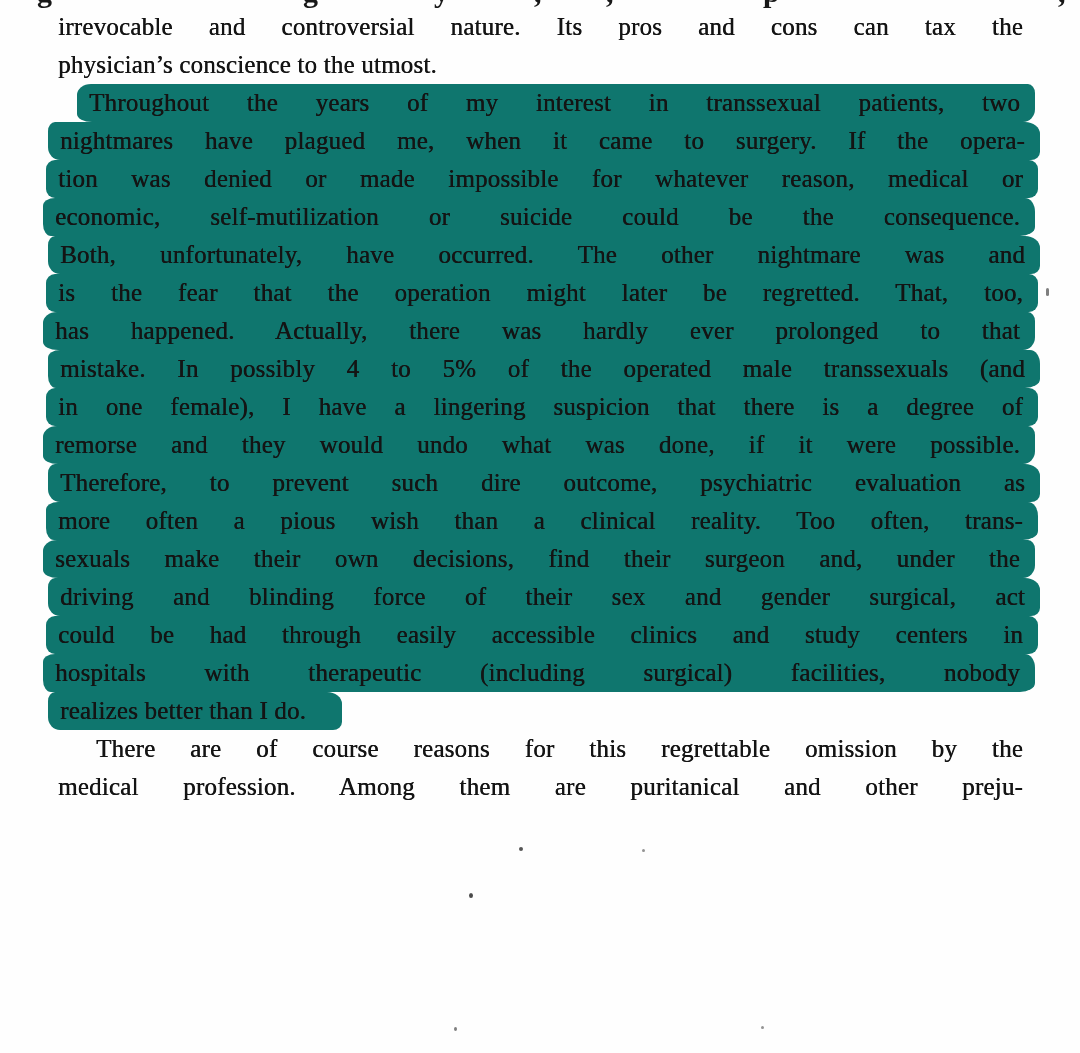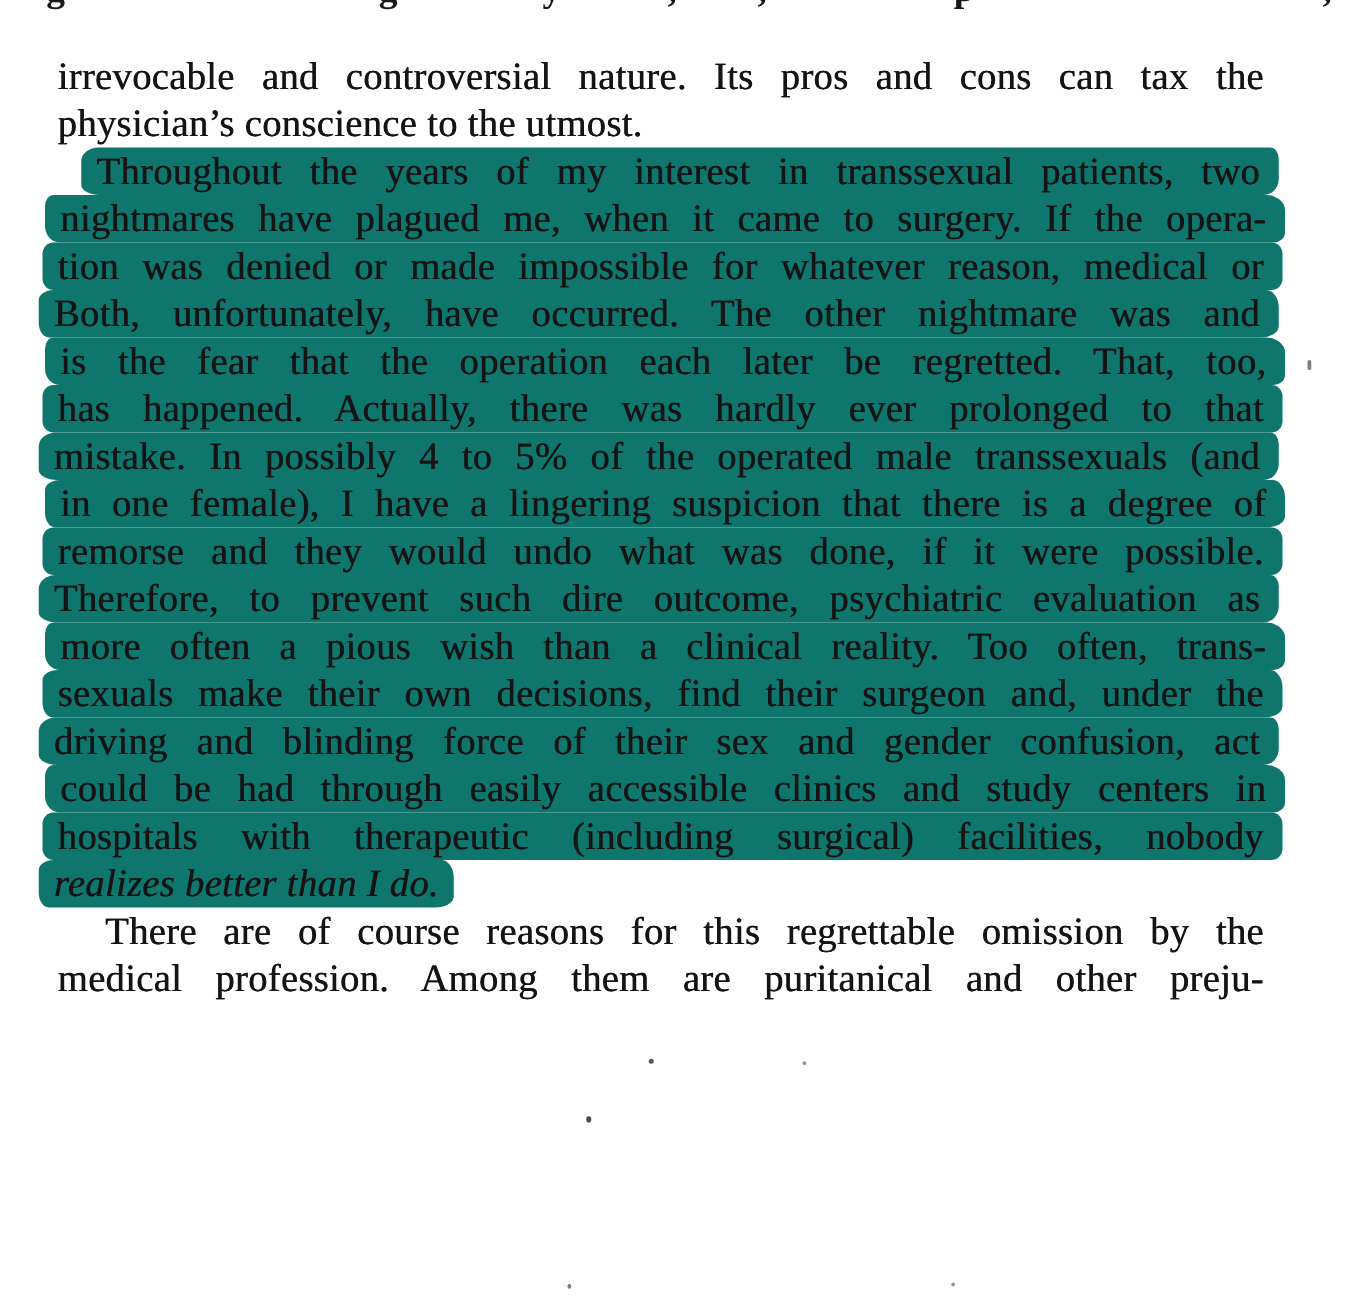--- a/index.html
+++ b/index.html
@@ -17,43 +17,41 @@
     overflow:hidden;
   }
   .cutline span {
     position:absolute; top:-25px;
     font-size:30px; font-weight:600; color:#181818;
   }
   .f0{left:37px}.f1{left:303px}.f2{left:434px}.f3{left:534px}
   .f4{left:606px}.f5{left:763px}.f6{left:1036px}.f7{left:1058px}
 
   .text {
-    position:absolute; left:34px; top:8px; width:992px;
-    font-size:31px; line-height:38px;
+    position:absolute; left:46px; top:8px; width:992px;
+    font-size:25px; line-height:38px;
     letter-spacing:0.2px;
     text-shadow:0.4px 0 0 currentColor; 
-    margin-top:34px;
   }
   .line { height:38px; padding:0 15px 0 12px; }
   .j { text-align:justify; text-align-last:justify; text-justify:inter-word; }
   .indent { text-indent:38px; }
 
   .hl { background:#0f766e; border-radius:9px; }
   .hl:nth-child(3n)   { transform:translateX(-3px); border-radius:14px 7px 12px 15px / 11px 9px 13px 8px; }
   .hl:nth-child(3n+1) { transform:translateX(2px);  border-radius:7px 15px 9px 12px / 9px 12px 8px 13px; }
   .hl:nth-child(4n+2) { border-radius:12px 10px 15px 8px / 8px 14px 9px 12px; }
   .hl-first {
     margin-left:34px;
     border-top-left-radius:22px 18px;
   }
   .hl-last {
     width:-moz-fit-content; width:fit-content;
-    padding-right:12px;
+    padding-right:36px;
     border-radius:8px 18px 18px 10px / 8px 15px 15px 10px;
-    font-style:italic;
   }
 
   .speck { position:absolute; background:#2a2a2a; border-radius:50%; }
   .s1{left:519px; top:847px; width:4px; height:4px; opacity:.8}
   .s2{left:642px; top:849px; width:3px; height:3px; opacity:.5}
   .s3{left:469px; top:893px; width:4px; height:5px; opacity:.85}
   .s4{left:454px; top:1027px; width:3px; height:4px; opacity:.6}
   .s5{left:761px; top:1026px; width:3px; height:3px; opacity:.5}
   .s6{left:1046px; top:288px; width:3px; height:8px; border-radius:2px; opacity:.6}
 </style>
@@ -72,30 +70,31 @@
     <span class="f6">-</span>
     <span class="f7">,</span>
   </div>
 
   <div class="text">
     <div class="line j">irrevocable and controversial nature. Its pros and cons can tax the</div>
     <div class="line">physician’s conscience to the utmost.</div>
     <div class="line j hl hl-first">Throughout the years of my interest in transsexual patients, two</div>
     <div class="line j hl">nightmares have plagued me, when it came to surgery. If the opera-</div>
     <div class="line j hl">tion was denied or made impossible for whatever reason, medical or</div>
+    <div class="line j hl">economic, self-mutilization or suicide could be the consequence.</div>
     <div class="line j hl">Both, unfortunately, have occurred. The other nightmare was and</div>
-    <div class="line j hl">is the fear that the operation each later be regretted. That, too,</div>
+    <div class="line j hl">is the fear that the operation might later be regretted. That, too,</div>
     <div class="line j hl">has happened. Actually, there was hardly ever prolonged to that</div>
     <div class="line j hl">mistake. In possibly 4 to 5% of the operated male transsexuals (and</div>
     <div class="line j hl">in one female), I have a lingering suspicion that there is a degree of</div>
     <div class="line j hl">remorse and they would undo what was done, if it were possible.</div>
     <div class="line j hl">Therefore, to prevent such dire outcome, psychiatric evaluation as</div>
     <div class="line j hl">more often a pious wish than a clinical reality. Too often, trans-</div>
     <div class="line j hl">sexuals make their own decisions, find their surgeon and, under the</div>
-    <div class="line j hl">driving and blinding force of their sex and gender confusion, act</div>
+    <div class="line j hl">driving and blinding force of their sex and gender surgical, act</div>
     <div class="line j hl">could be had through easily accessible clinics and study centers in</div>
     <div class="line j hl">hospitals with therapeutic (including surgical) facilities, nobody</div>
     <div class="line hl hl-last">realizes better than I do.</div>
     <div class="line j indent">There are of course reasons for this regrettable omission by the</div>
     <div class="line j">medical profession. Among them are puritanical and other preju-</div>
   </div>
 
   <div class="speck s1"></div>
   <div class="speck s2"></div>
   <div class="speck s3"></div>

